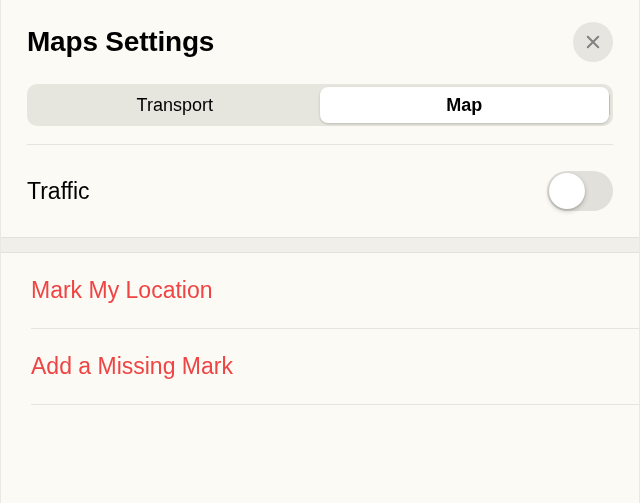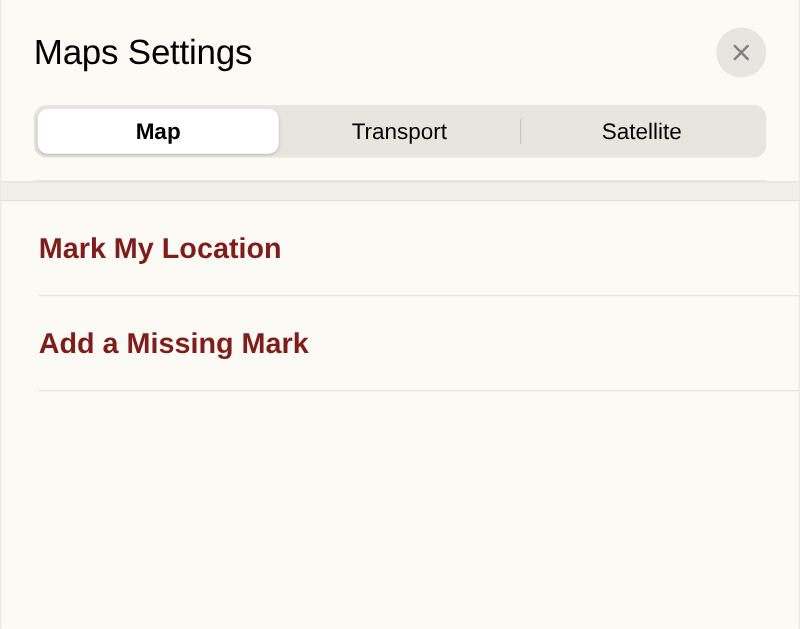--- a/index.html
+++ b/index.html
@@ -28,21 +28,21 @@
 
     
     .header {
       display: flex;
       align-items: center;
       justify-content: space-between;
       padding: 22px 26px 10px 26px;
     }
     .title {
       font-size: 28px;
-      font-weight: 400;
+      font-weight: 700;
       color: #000;
       letter-spacing: -0.2px;
     }
     .close-btn {
       width: 40px;
       height: 40px;
       border-radius: 50%;
       background: #e6e5df;
       display: flex;
       align-items: center;
@@ -135,22 +135,22 @@
       height: 16px;
       background: #f0efe9;
       border-top: 1px solid #e2e1db;
       border-bottom: 1px solid #e2e1db;
     }
 
     
     .action-item {
       padding: 24px 30px;
       font-size: 23px;
-      color: #7f1d1d;
-      font-weight: 700;
+      color: #ef4444;
+      font-weight: 400;
       cursor: pointer;
     }
     .action-divider {
       height: 1px;
       background: #e5e4de;
       margin-left: 30px;
     }
   </style>
 </head>
 <body>
@@ -161,35 +161,38 @@
     <h1 class="title">Maps Settings</h1>
     <button class="close-btn">
       <svg viewBox="0 0 24 24" fill="none">
         <path d="M5 5 L19 19 M19 5 L5 19" stroke-linecap="round"></path>
       </svg>
     </button>
   </div>
 
   <div class="seg-wrap">
     <div class="seg">
+      <div class="seg-item">
+        <span>Transport</span>
+      </div>
       <div class="seg-item active">
         <span>Map</span>
       </div>
-      <div class="seg-item">
-        <span>Transport</span>
-      </div>
       <div class="seg-divider"></div>
-      <div class="seg-item">
-        <span>Satellite</span>
-      </div>
     </div>
   </div>
 
   <div class="divider-full"></div>
 
+  <div class="traffic-row">
+    <div class="traffic-label">Traffic</div>
+    <button class="toggle">
+      <span class="toggle-knob"></span>
+    </button>
+  </div>
 
   <div class="section-gap"></div>
 
   <div class="action-item">
     <span>Mark My Location</span>
   </div>
   <div class="action-divider"></div>
 
   <div class="action-item">
     <span>Add a Missing Mark</span>

